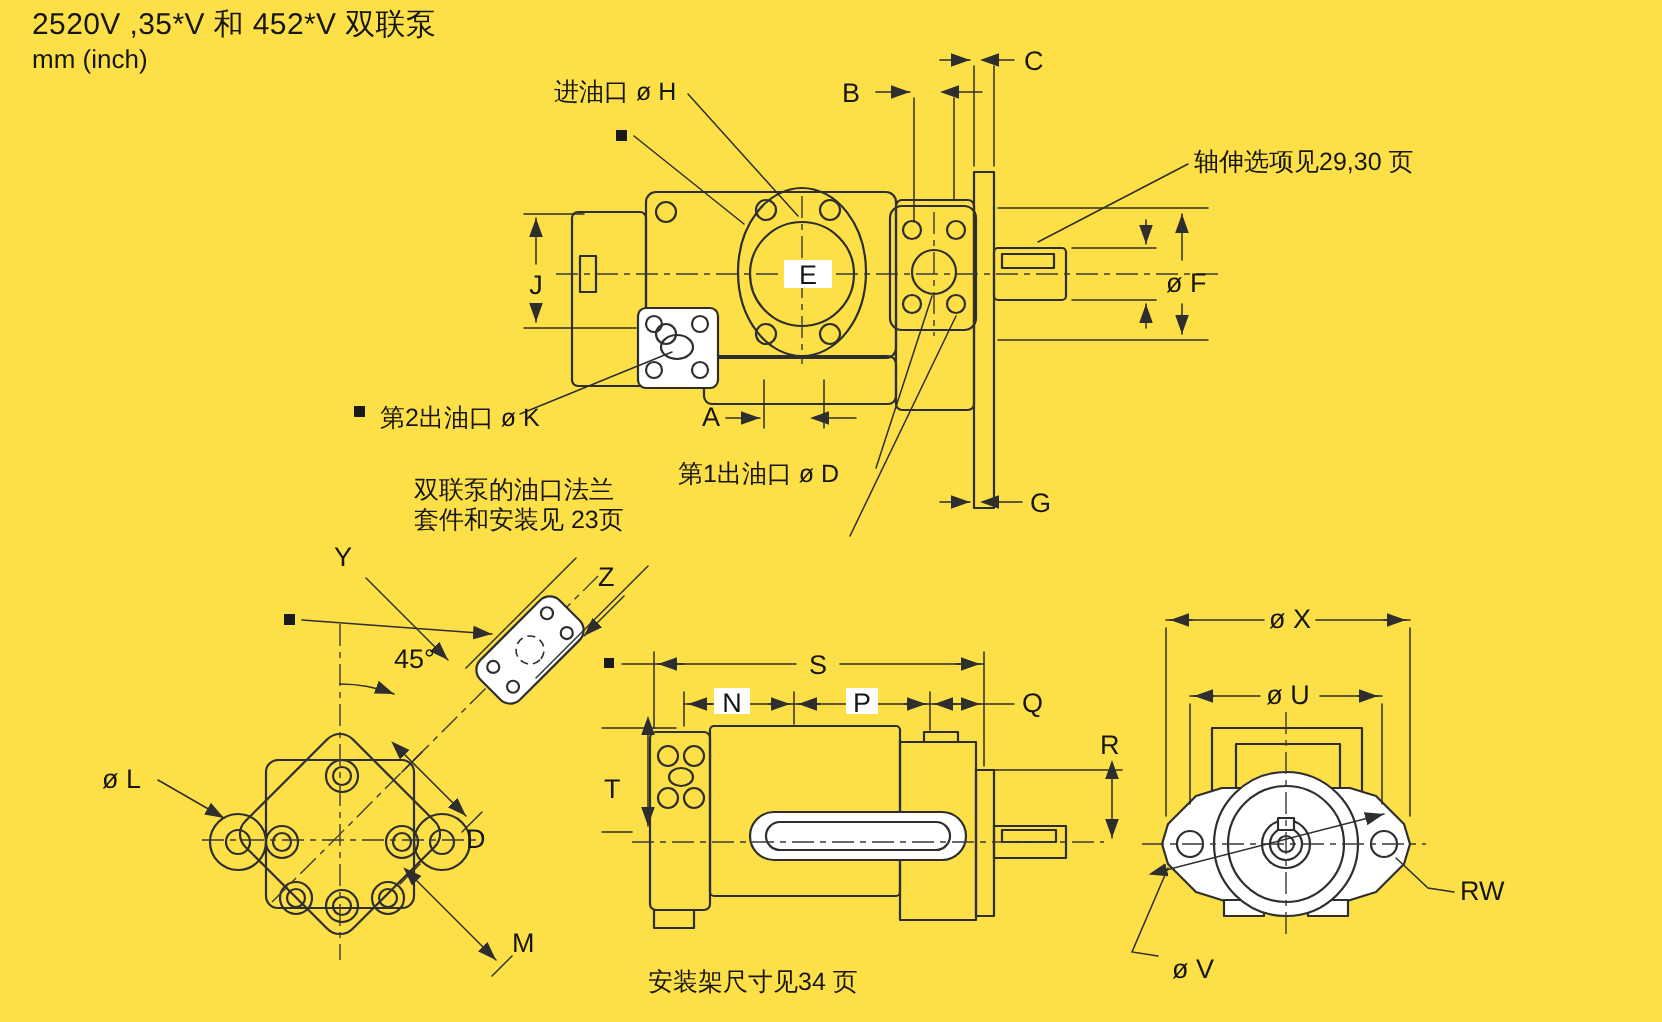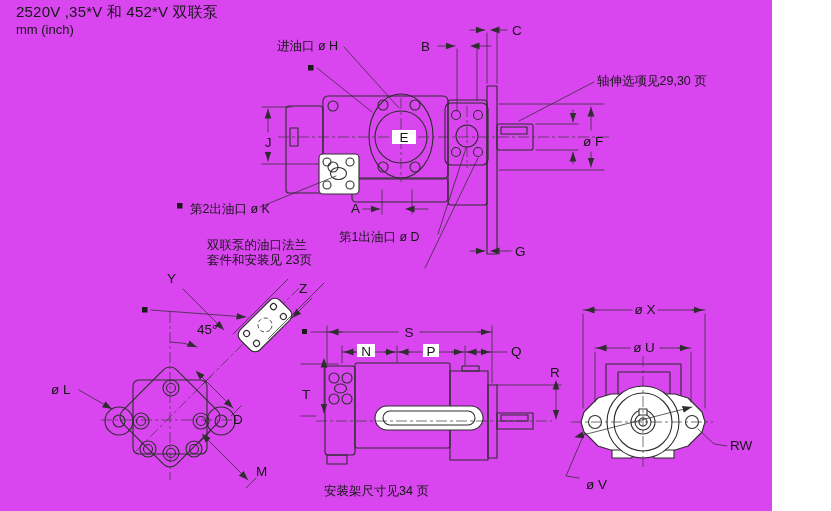--- a/index.html
+++ b/index.html
@@ -1,16 +1,16 @@
 <!DOCTYPE html>
 <html><head>
 <meta charset="utf-8">
 <style>
   html,body{margin:0;padding:0;background:#fff}
-  .stage{position:relative;width:772px;height:511px;background:#d946ef;
+  .stage{position:relative;width:831px;height:511px;background:#fde047;
          font-family:"Liberation Sans","DejaVu Sans",sans-serif;overflow:hidden}
   .stage svg{position:absolute;left:0;top:0}
   svg text{fill:#161616;font-family:"Liberation Sans","DejaVu Sans",sans-serif}
   .ttl{font-size:15px;letter-spacing:.2px}
   .sub{font-size:13px}
   .dim{font-size:13.5px}
   .cjk{font-size:12.5px}
   .ln{fill:none;stroke:#2e2e2e;stroke-width:1.1;stroke-linejoin:round;stroke-linecap:round}
   .lnf{fill:#fff;stroke:#2e2e2e;stroke-width:1.1;stroke-linejoin:round}
   .thin{fill:none;stroke:#2e2e2e;stroke-width:.75;stroke-linecap:round}

